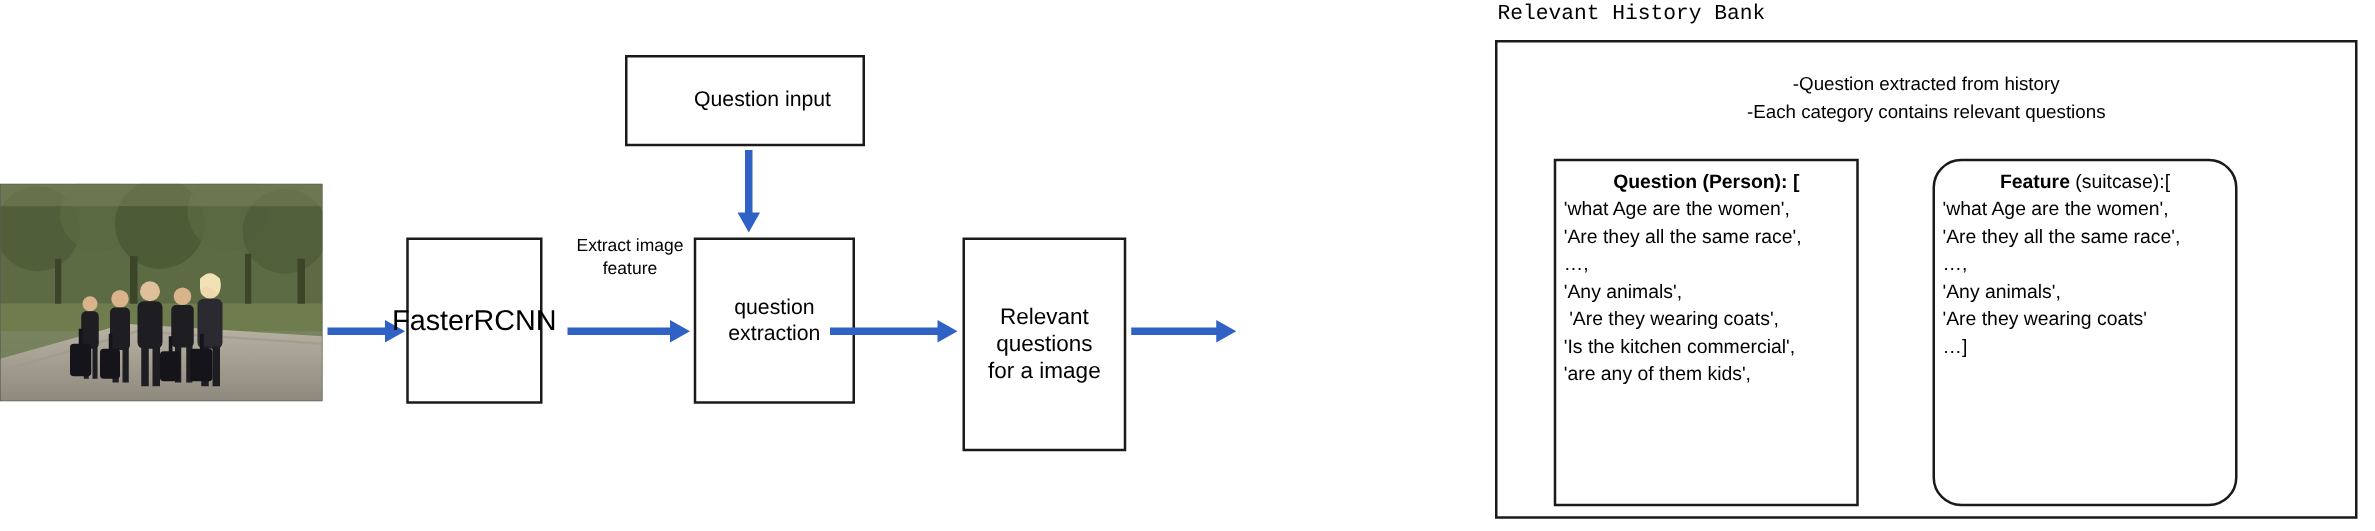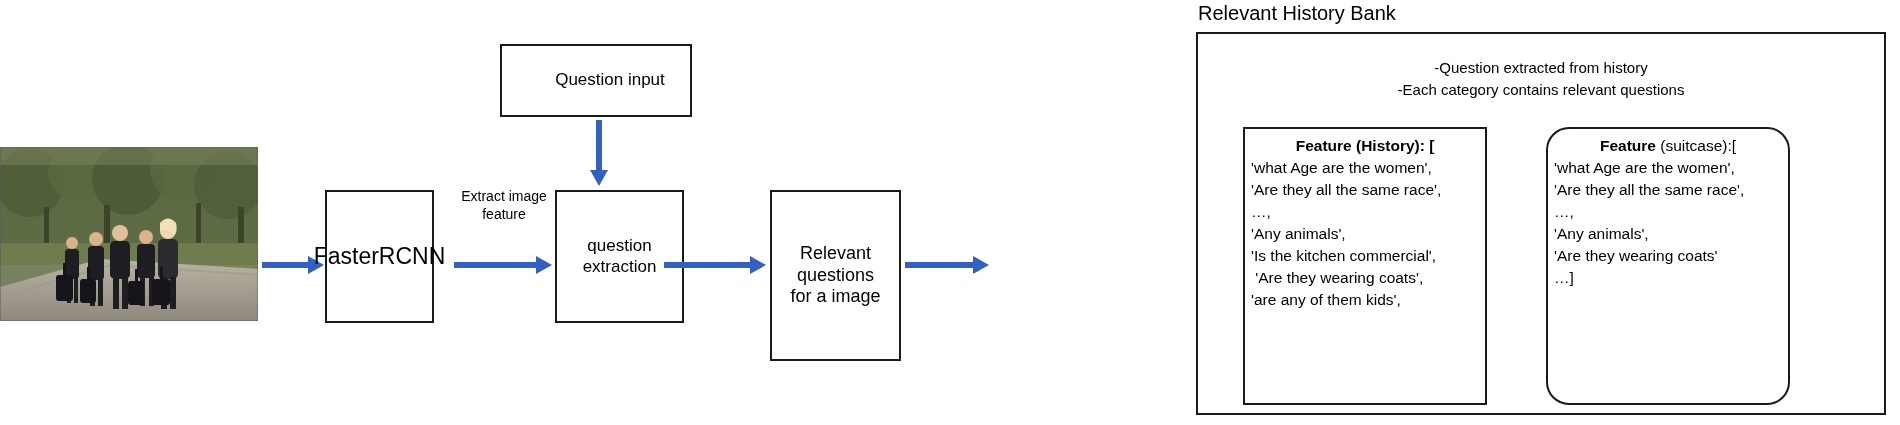--- a/index.html
+++ b/index.html
@@ -24,21 +24,21 @@
       border-left:16px solid #2f62c4;}
   .arrow-v{position:absolute;width:0;}
   .arrow-v .shaft{position:absolute;left:0;top:0;width:6px;background:#2f62c4;}
   .arrow-v .head{position:absolute;left:-6px;width:0;height:0;
       border-left:9px solid transparent;border-right:9px solid transparent;
       border-top:16px solid #2f62c4;}
 
   .edge-label{position:absolute;text-align:center;font-size:14px;line-height:1.25;}
 
   
-  .bank-title{position:absolute;font-size:20px;}
+  .bank-title{position:absolute;font-size:17px;font-family:Liberation Mono, monospace;}
   .bank{position:absolute;border:2.5px solid #1a1a1a;background:#fff;box-sizing:border-box;}
   .bank-notes{position:absolute;text-align:center;font-size:15px;line-height:1.45;width:100%;}
   .feature-box{position:absolute;border:2px solid #1a1a1a;background:#fff;box-sizing:border-box;
                font-size:15.5px;line-height:1.42;overflow:hidden;}
   .feature-head{text-align:center;padding-top:6px;}
   .feature-head .b{font-weight:bold;}
   .feature-list{padding-left:6px;}
   .feature-list div{white-space:pre;}
 </style>
 </head>
@@ -165,29 +165,29 @@
 
 <div class="bank" style="left:1196px;top:32px;width:690px;height:383px;">
 
   <div class="bank-notes" style="top:23px;left:0;">
     <div>-Question extracted from history</div>
     <div>-Each category contains relevant questions</div>
   </div>
 
   <div class="feature-box" style="left:45px;top:93px;width:244px;height:278px;">
     <div class="feature-head">
-      <span class="b">Feature (History): [</span><span></span>
+      <span class="b">Question (Person): [</span><span></span>
     </div>
     <div class="feature-list">
       <div>'what Age are the women',</div>
       <div>'Are they all the same race',</div>
       <div>…,</div>
       <div>'Any animals',</div>
+      <div> 'Are they wearing coats',</div>
       <div>'Is the kitchen commercial',</div>
-      <div> 'Are they wearing coats',</div>
       <div>'are any of them kids',</div>
     </div>
   </div>
 
   <div class="feature-box" style="left:348px;top:93px;width:244px;height:278px;border-radius:23px;">
     <div class="feature-head">
       <span class="b">Feature</span><span> (suitcase):[</span>
     </div>
     <div class="feature-list">
       <div>'what Age are the women',</div>

